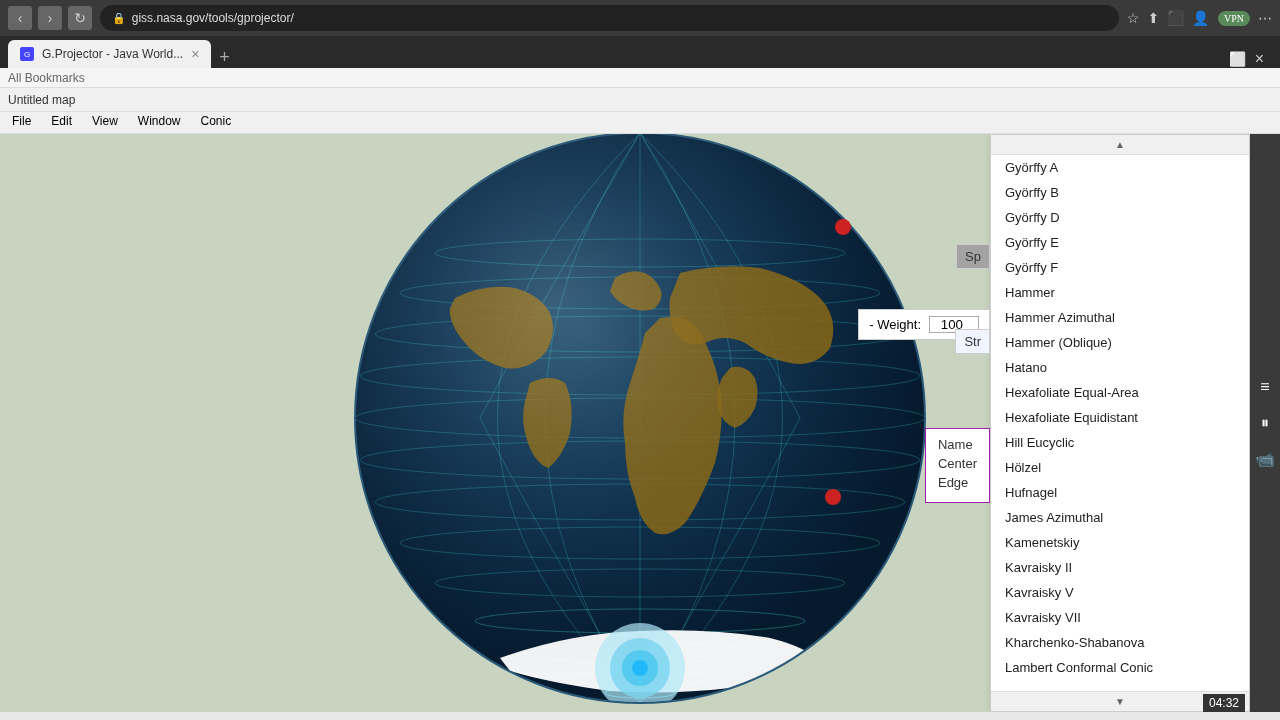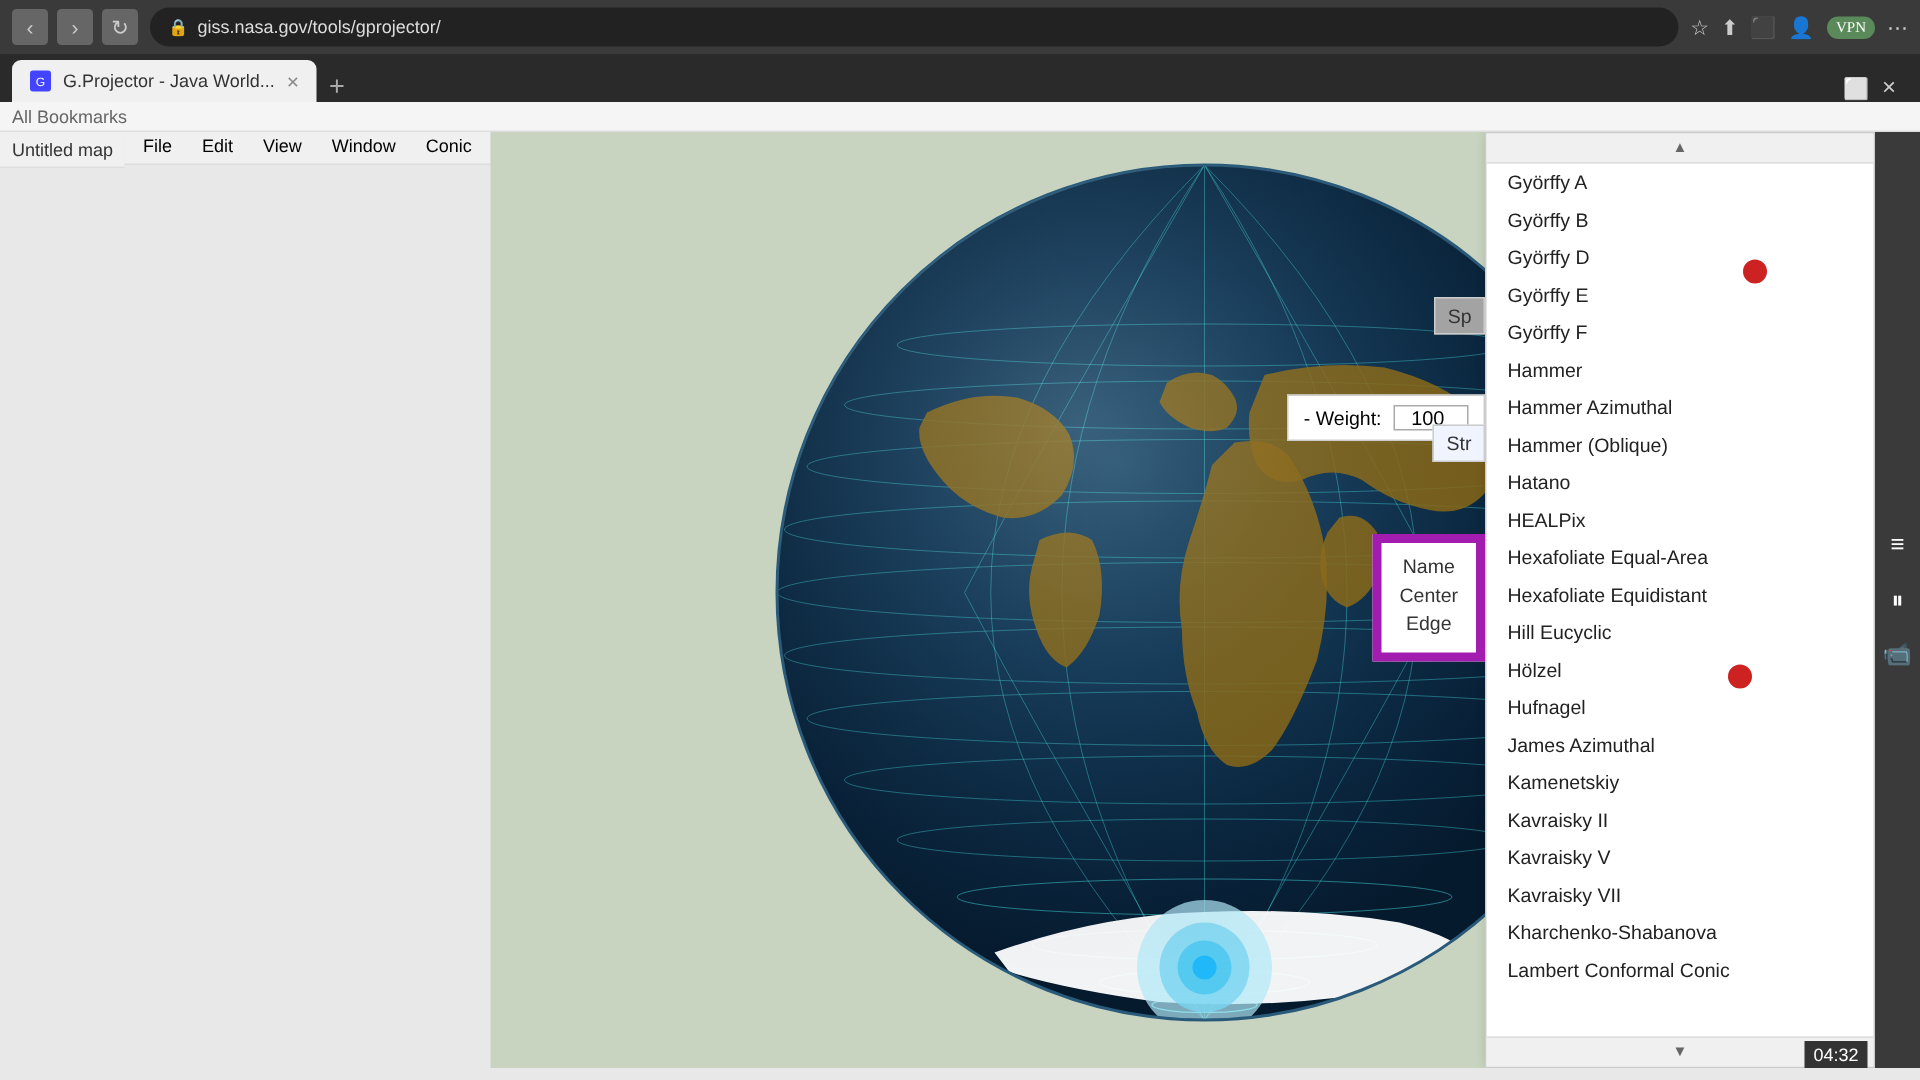--- a/index.html
+++ b/index.html
@@ -18,21 +18,21 @@
     
     .tab-bar { background: #2a2a2a; height: 32px; display: flex; align-items: flex-end; padding: 0 8px; }
     .tab { background: #f0f0f0; height: 28px; display: flex; align-items: center; padding: 0 12px; border-radius: 6px 6px 0 0; font-size: 12px; color: #333; gap: 8px; min-width: 180px; }
     .tab-favicon { width: 14px; height: 14px; background: #4444ff; border-radius: 2px; font-size: 8px; color: white; display: flex; align-items: center; justify-content: center; }
     .tab-close { color: #888; font-size: 14px; cursor: pointer; margin-left: auto; }
     .tab-new { background: none; border: none; color: #aaa; font-size: 18px; cursor: pointer; padding: 0 8px; }
     .bookmarks-bar { background: #f5f5f5; height: 20px; display: flex; align-items: center; padding: 0 8px; border-bottom: 1px solid #ddd; font-size: 12px; color: #333; }
     .bookmarks-label { color: #666; }
 
     
-    .app-container { display: flex; flex-direction: row; height: calc(720px - 96px); }
+    .app-container { display: flex; flex-direction: column; height: calc(720px - 96px); }
     .app-titlebar { background: #f0f0f0; height: 24px; display: flex; align-items: center; padding: 0 8px; font-size: 12px; color: #333; border-bottom: 1px solid #ddd; }
     .app-menu { background: #f0f0f0; height: 22px; display: flex; padding: 0 4px; font-size: 12px; border-bottom: 1px solid #ddd; gap: 4px; }
     .menu-item { padding: 2px 8px; cursor: pointer; border-radius: 3px; }
 
     
     .map-area { flex: 1; position: relative; background: #c8d4c0; overflow: hidden; }
     .globe-container { position: absolute; left: 0; top: 0; right: 0; bottom: 0; display: flex; align-items: center; justify-content: center; }
 
     
     .globe-svg { width: 680px; height: 600px; }
@@ -45,21 +45,21 @@
     .dropdown-list::-webkit-scrollbar-track { background: #f0f0f0; }
     .dropdown-list::-webkit-scrollbar-thumb { background: #aaa; border-radius: 4px; }
     .dropdown-item { padding: 5px 14px; cursor: pointer; font-size: 13px; color: #222; white-space: nowrap; }
     .dropdown-scroll-btn-bottom { background: #f0f0f0; border: none; width: 100%; height: 20px; display: flex; align-items: center; justify-content: center; cursor: pointer; font-size: 10px; color: #666; border-top: 1px solid #ddd; }
 
     
     .right-sidebar { position: absolute; right: 0; top: 0; bottom: 0; width: 30px; background: #3a3a3a; display: flex; flex-direction: column; align-items: center; justify-content: center; gap: 12px; z-index: 200; }
     .sidebar-btn { background: none; border: none; color: white; font-size: 16px; cursor: pointer; width: 24px; height: 24px; display: flex; align-items: center; justify-content: center; }
 
     
-    .map-overlay { position: absolute; top: 268px; right: 290px; background: white; border: 6px solid #a21caf; padding: 8px 12px; font-size: 13px; z-index: 150; text-align: center; }
+    .map-overlay { position: absolute; top: 294px; right: 290px; background: white; border: 1px solid #a21caf; padding: 8px 12px; font-size: 13px; z-index: 150; }
     .map-overlay-row { margin-bottom: 4px; color: #333; }
 
     
     .weight-panel { position: absolute; top: 175px; right: 290px; background: white; border: 1px solid #ccc; padding: 6px 10px; font-size: 13px; z-index: 150; display: flex; align-items: center; gap: 8px; }
     .weight-input { width: 50px; text-align: right; border: 1px solid #aaa; }
 
     
     .record-btn { position: absolute; top: 85px; left: 835px; width: 16px; height: 16px; background: #cc2222; border-radius: 50%; z-index: 150; }
     .record-btn2 { position: absolute; top: 355px; left: 825px; width: 16px; height: 16px; background: #cc2222; border-radius: 50%; z-index: 150; }
 
@@ -230,21 +230,20 @@
       <div class="dropdown-list" id="proj-list">
           <div class="dropdown-item">Györffy A</div>
           <div class="dropdown-item">Györffy B</div>
           <div class="dropdown-item">Györffy D</div>
           <div class="dropdown-item">Györffy E</div>
           <div class="dropdown-item">Györffy F</div>
           <div class="dropdown-item">Hammer</div>
           <div class="dropdown-item">Hammer Azimuthal</div>
           <div class="dropdown-item">Hammer (Oblique)</div>
           <div class="dropdown-item">Hatano</div>
-          <div class="dropdown-item">HEALPix</div>
           <div class="dropdown-item">Hexafoliate Equal-Area</div>
           <div class="dropdown-item">Hexafoliate Equidistant</div>
           <div class="dropdown-item">Hill Eucyclic</div>
           <div class="dropdown-item">Hölzel</div>
           <div class="dropdown-item">Hufnagel</div>
           <div class="dropdown-item">James Azimuthal</div>
           <div class="dropdown-item">Kamenetskiy</div>
           <div class="dropdown-item">Kavraisky II</div>
           <div class="dropdown-item">Kavraisky V</div>
           <div class="dropdown-item">Kavraisky VII</div>

